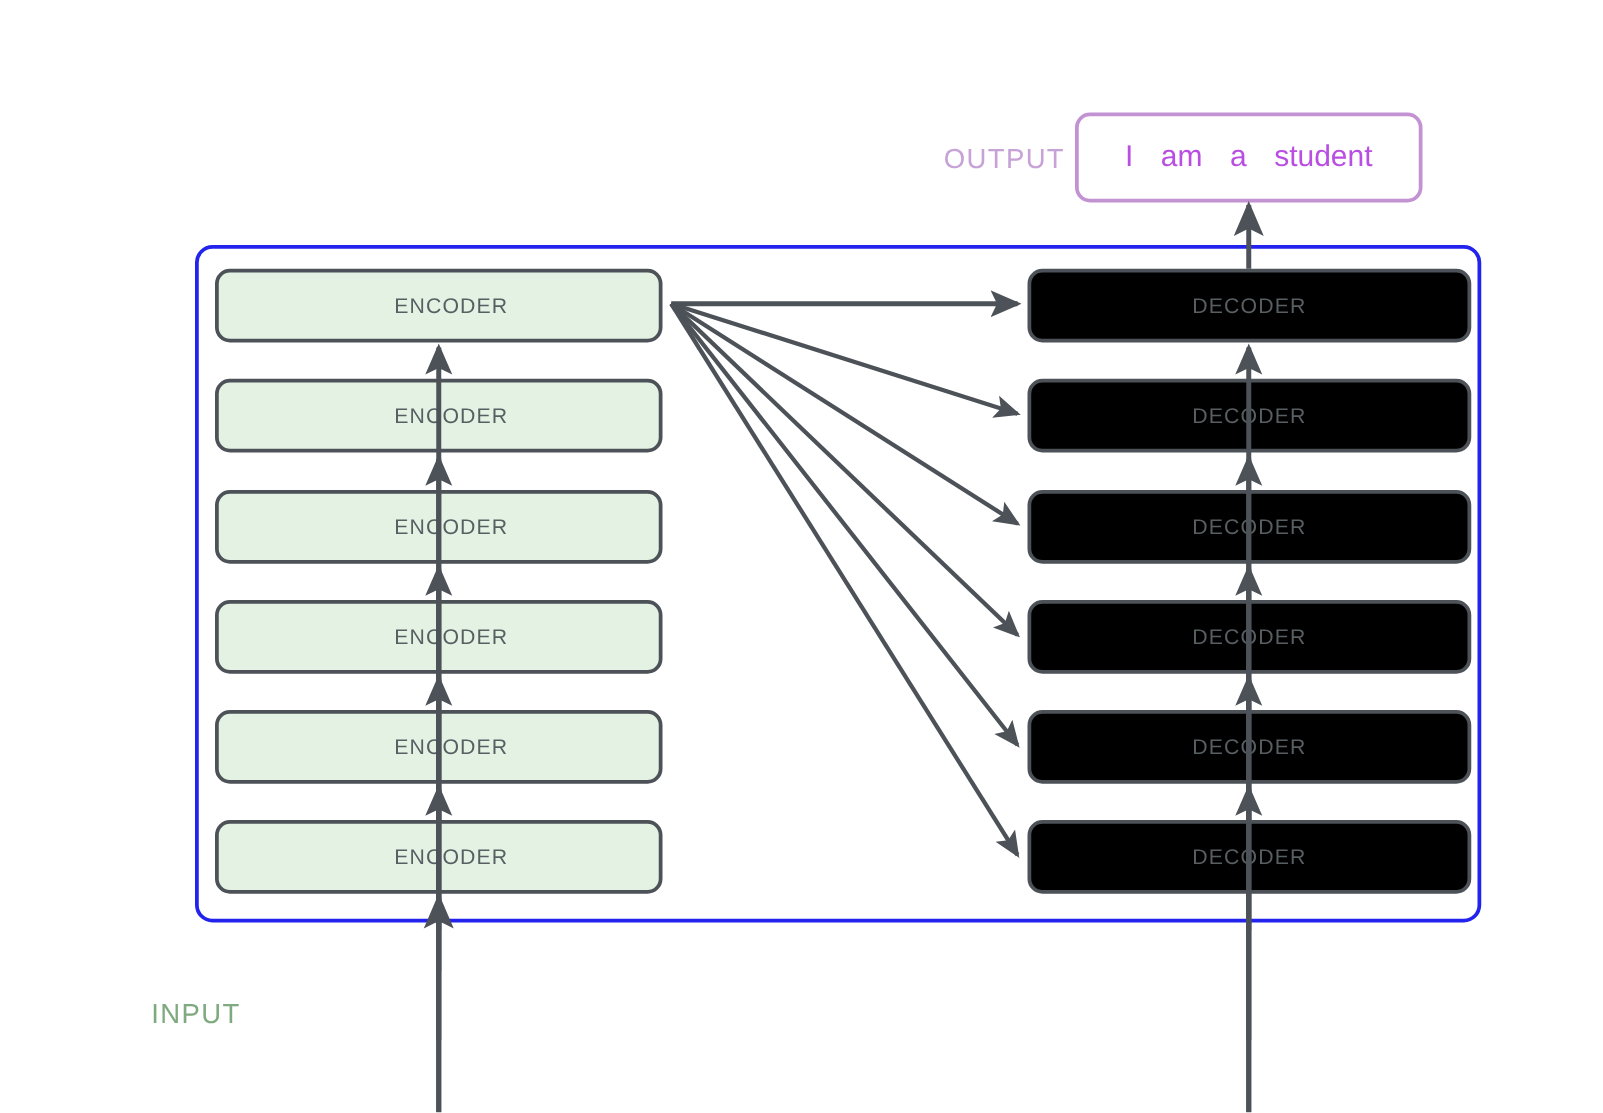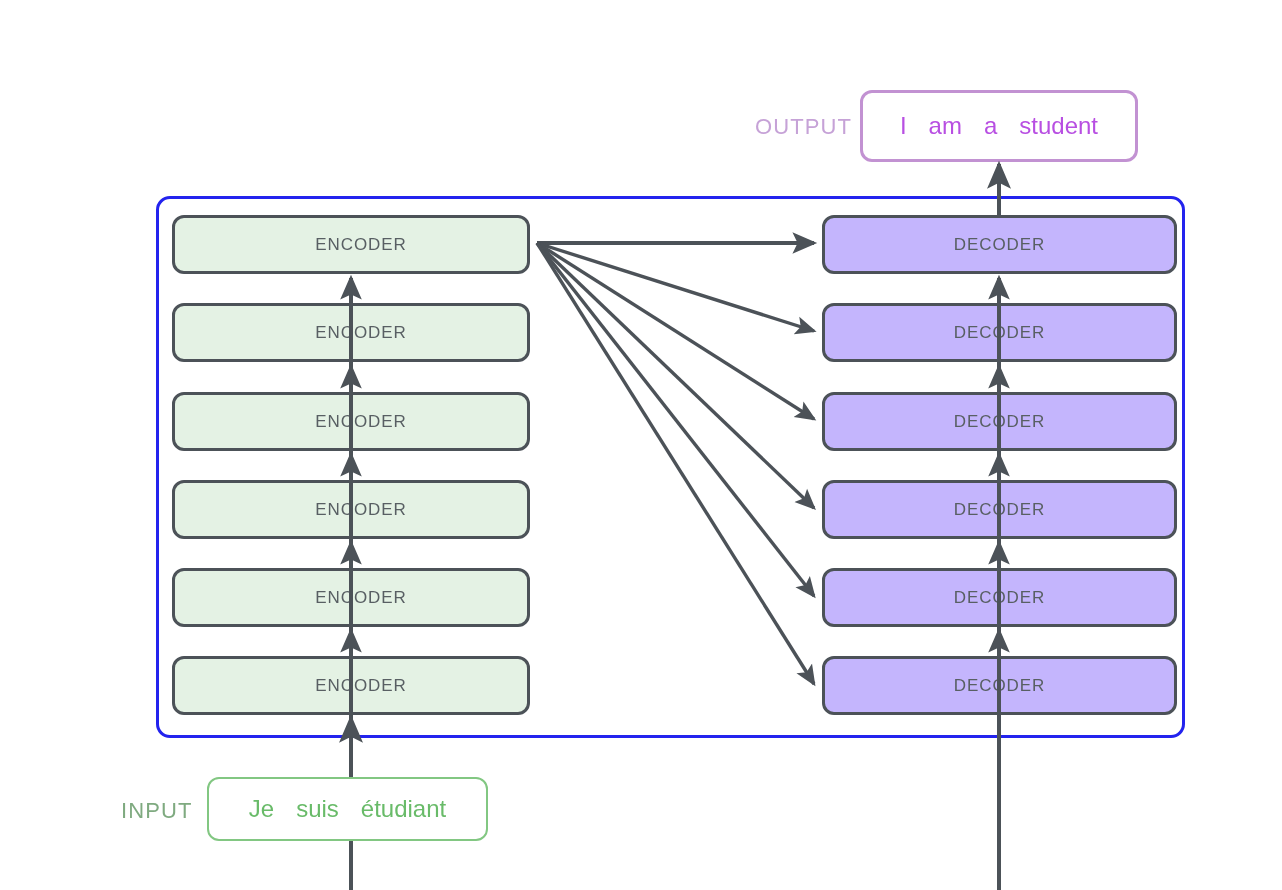--- a/index.html
+++ b/index.html
@@ -46,21 +46,21 @@
     color: #585f63;
   }
   .block.encoder {
     background: #e4f2e4;
     left: 172px;
     width: 358px;
     height: 59px;
     padding-left: 20px;
   }
   .block.decoder {
-    background: #c4b5fd;
+    background: #000000;
     left: 822px;
     width: 355px;
     height: 59px;
   }
 
   
   .io-box {
     position: absolute;
     box-sizing: border-box;
     border-radius: 12px;
@@ -192,20 +192,15 @@
       <line x1="537" y1="243" x2="814" y2="331" stroke-width="3.4"></line>
       <line x1="537" y1="243" x2="814" y2="419" stroke-width="3.4"></line>
       <line x1="537" y1="243" x2="814" y2="508" stroke-width="3.4"></line>
       <line x1="537" y1="243" x2="814" y2="596" stroke-width="3.4"></line>
       <line x1="537" y1="243" x2="814" y2="684" stroke-width="3.4"></line>
     </g>
   </svg>
 
   <div class="io-label" id="input-label">INPUT</div>
 
-  <div class="io-box" id="input-box">
-    <span class="tok">Je</span>
-    <span class="tok">suis</span>
-    <span class="tok">étudiant</span>
-  </div>
 
 
 </div>
 
 </body></html>

